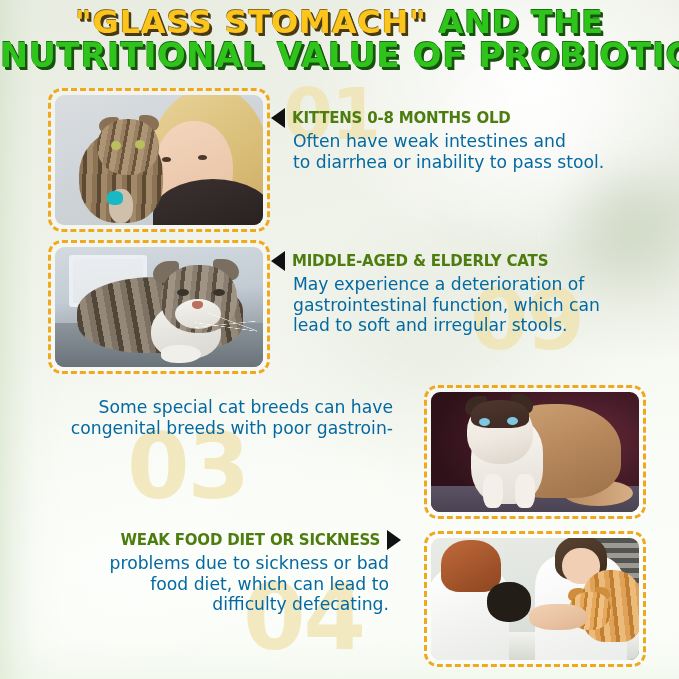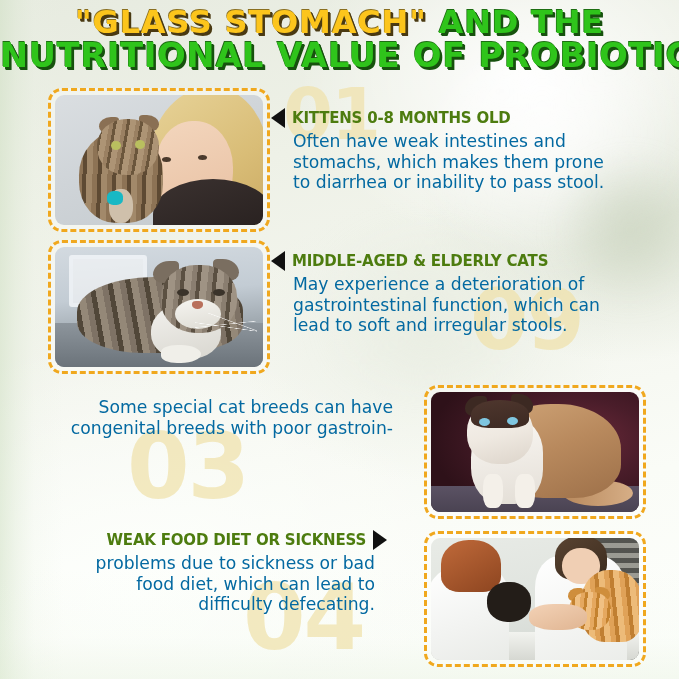--- a/index.html
+++ b/index.html
@@ -399,21 +399,21 @@
   }
   .body-text.lt { text-align: left; }
   .body-text.rt { text-align: right; }
 
   #sect-1 { left: 271px; top: 108px; width: 400px; }
   #sect-1 .body-text { padding-left: 22px; }
   #sect-2 { left: 271px; top: 251px; width: 400px; }
   #sect-2 .body-text { padding-left: 22px; }
   #sect-3 { left: 50px;  top: 394px; width: 355px; }
   #sect-3 .body-text { padding-right: 12px; }
-  #sect-4 { left: 24px;  top: 530px; width: 363px; }
+  #sect-4 { left: 38px;  top: 530px; width: 363px; }
   #sect-4 .body-text { padding-right: 12px; }
 </style>
 </head>
 <body>
 
 <div id="poster">
 
   <div class="bg-layer bg-base"></div>
   <div class="bg-layer bg-green-left"></div>
   <div class="bg-layer bg-green-bottom"></div>
@@ -509,21 +509,20 @@
     </div>
   </div>
 
   <div class="sect" id="sect-1">
     <div class="head-row">
       <span class="tri left"></span>
       <span class="heading">KITTENS 0-8 MONTHS OLD</span>
     </div>
     <div class="body-text lt">
       <div>Often have weak intestines and</div>
-      <div>stomachs, which makes them prone</div>
       <div>to diarrhea or inability to pass stool.</div>
     </div>
   </div>
 
   <div class="sect" id="sect-2">
     <div class="head-row">
       <span class="tri left"></span>
       <span class="heading">MIDDLE-AGED &amp; ELDERLY CATS</span>
     </div>
     <div class="body-text lt">

